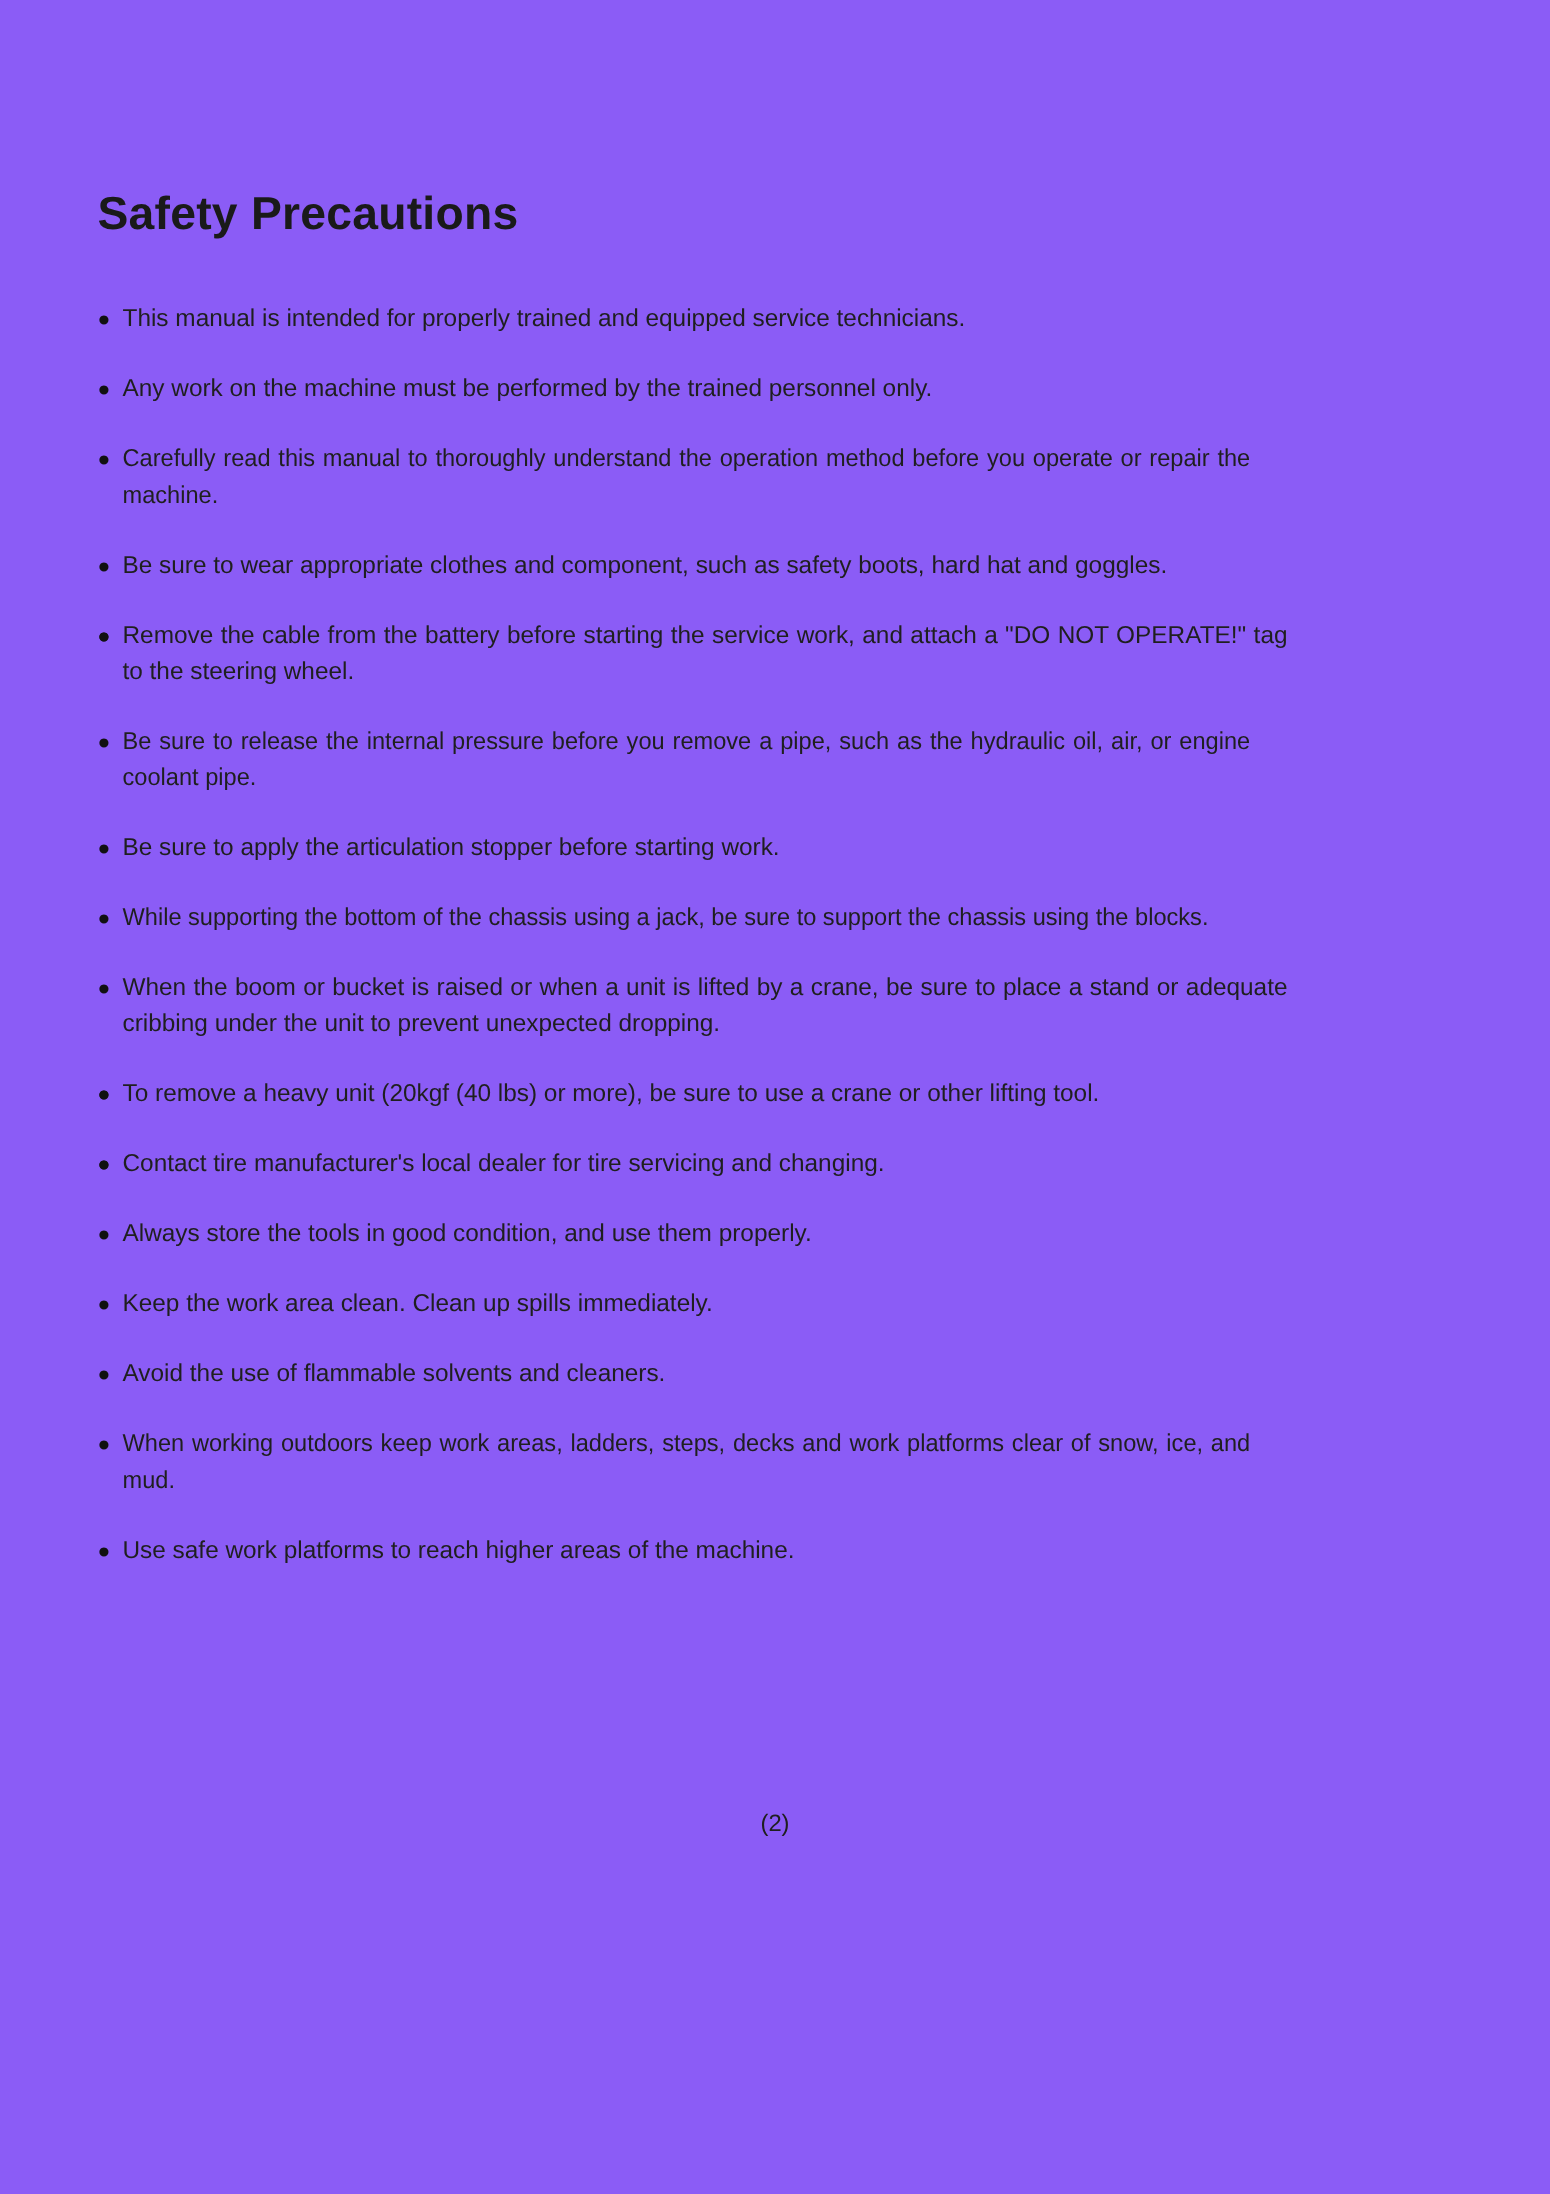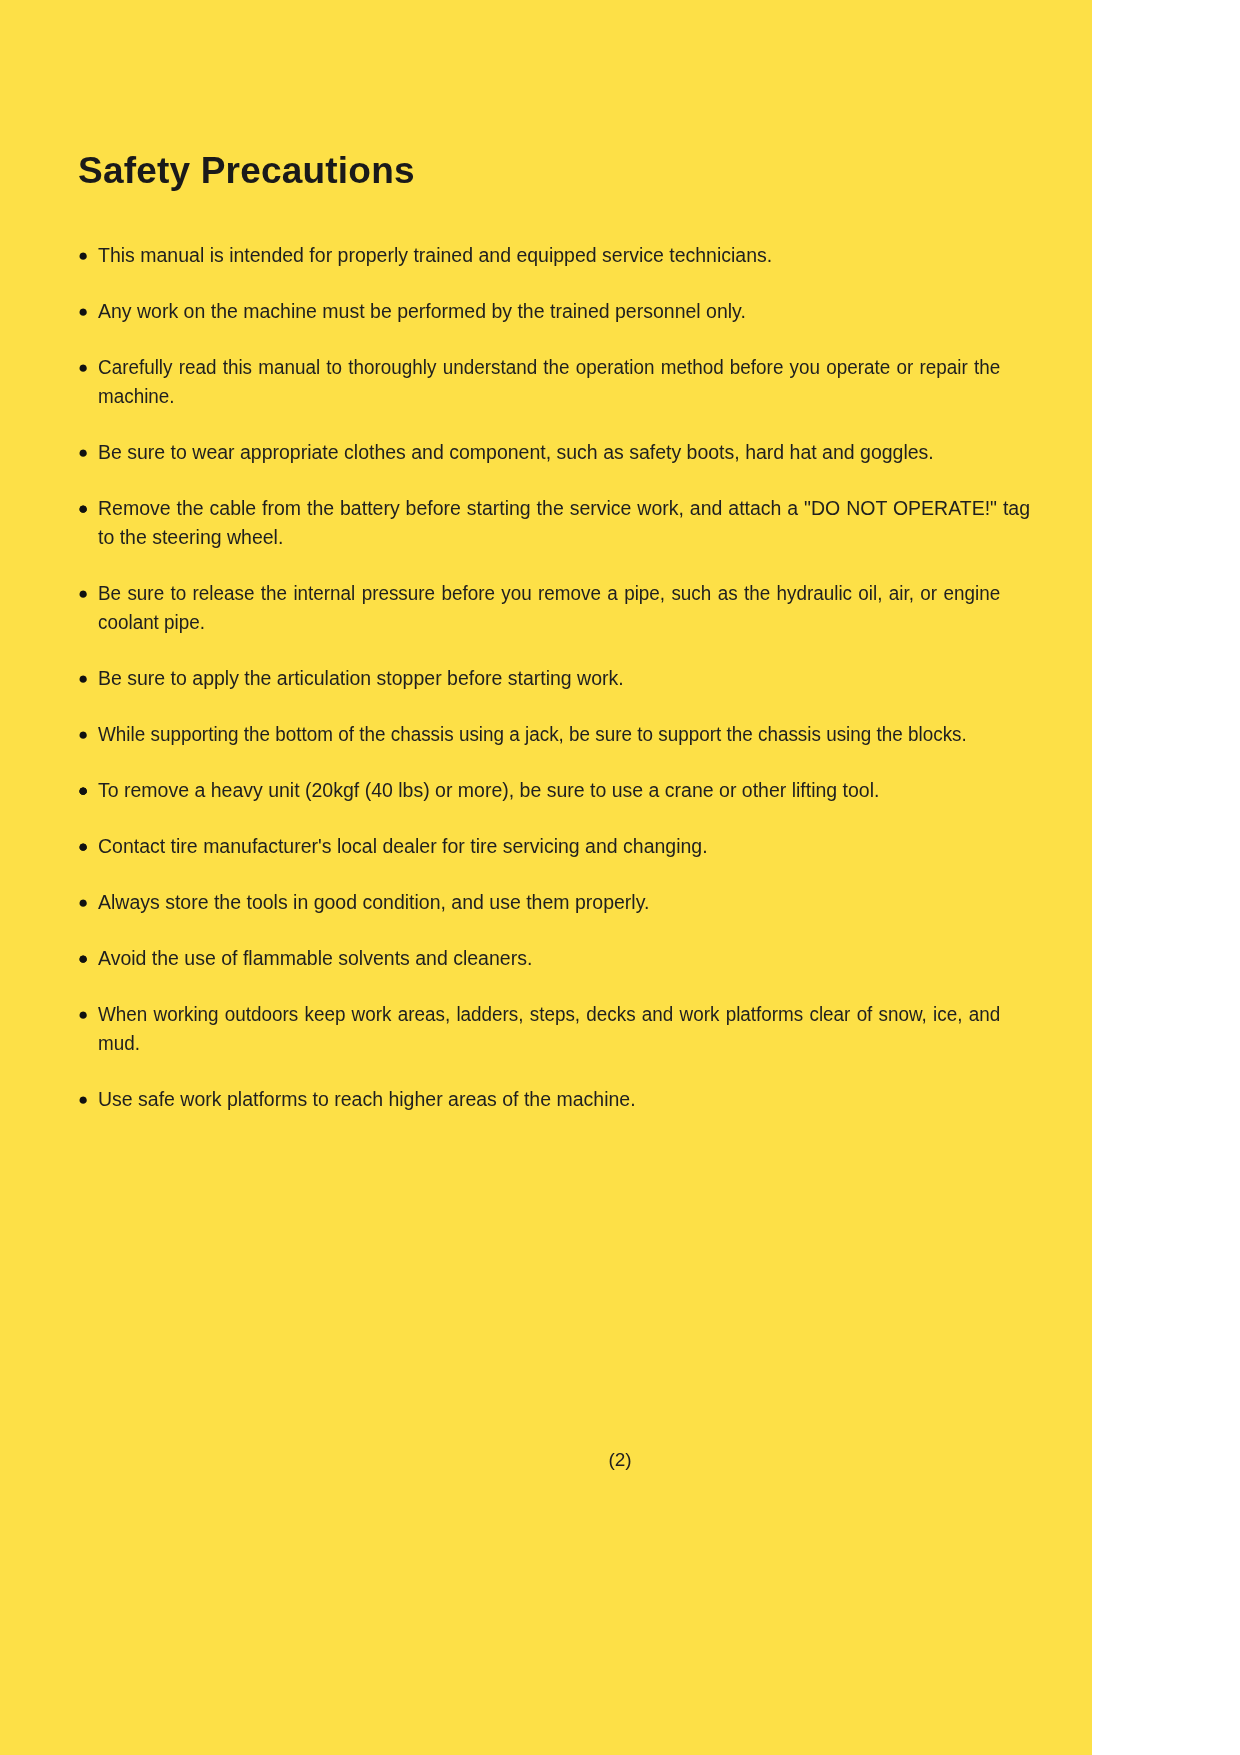--- a/index.html
+++ b/index.html
@@ -12,23 +12,23 @@
     height: 1755px;
     position: relative;
     font-family: "Liberation Sans", sans-serif;
     color: #1a1a1a;
     -webkit-font-smoothing: antialiased;
   }
   .page {
     position: absolute;
     left: 0;
     top: 0;
-    width: 1092px;
+    width: 1240px;
     height: 1755px;
-    background: #fde047;
+    background: #8b5cf6;
     overflow: hidden;
   }
   .content {
     position: absolute;
     left: 78px;
     top: 150px;
     width: 952px;
   }
   .doc-title {
     font-size: 37px;
@@ -137,20 +137,21 @@
         <span>Be sure to apply the articulation stopper before starting work.</span>
       </li>
 
       <li class="bullet-item">
         <span class="bullet-marker">●</span>
         <span class="cond">While supporting the bottom of the chassis using a jack, be sure to support the chassis using the blocks.</span>
       </li>
 
       <li class="bullet-item">
         <span class="bullet-marker">●</span>
+        <span>When the boom or bucket is raised or when a unit is lifted by a crane, be sure to place a stand or adequate cribbing under the unit to prevent unexpected dropping.</span>
       </li>
 
       <li class="bullet-item">
         <span class="bullet-marker">●</span>
       </li>
 
       <li class="bullet-item">
         <span class="bullet-marker">●</span>
         <span>To remove a heavy unit (20kgf (40 lbs) or more), be sure to use a crane or other lifting tool.</span>
       </li>
@@ -164,20 +165,21 @@
         <span>Contact tire manufacturer's local dealer for tire servicing and changing.</span>
       </li>
 
       <li class="bullet-item">
         <span class="bullet-marker">●</span>
         <span>Always store the tools in good condition, and use them properly.</span>
       </li>
 
       <li class="bullet-item">
         <span class="bullet-marker">●</span>
+        <span>Keep the work area clean.  Clean up spills immediately.</span>
       </li>
 
       <li class="bullet-item">
         <span class="bullet-marker">●</span>
         <span>Avoid the use of flammable solvents and cleaners.</span>
       </li>
 
       <li class="bullet-item">
         <span class="bullet-marker">●</span>
         <span class="cond">When working outdoors keep work areas, ladders, steps, decks and work platforms clear of snow, ice, and mud.</span>

